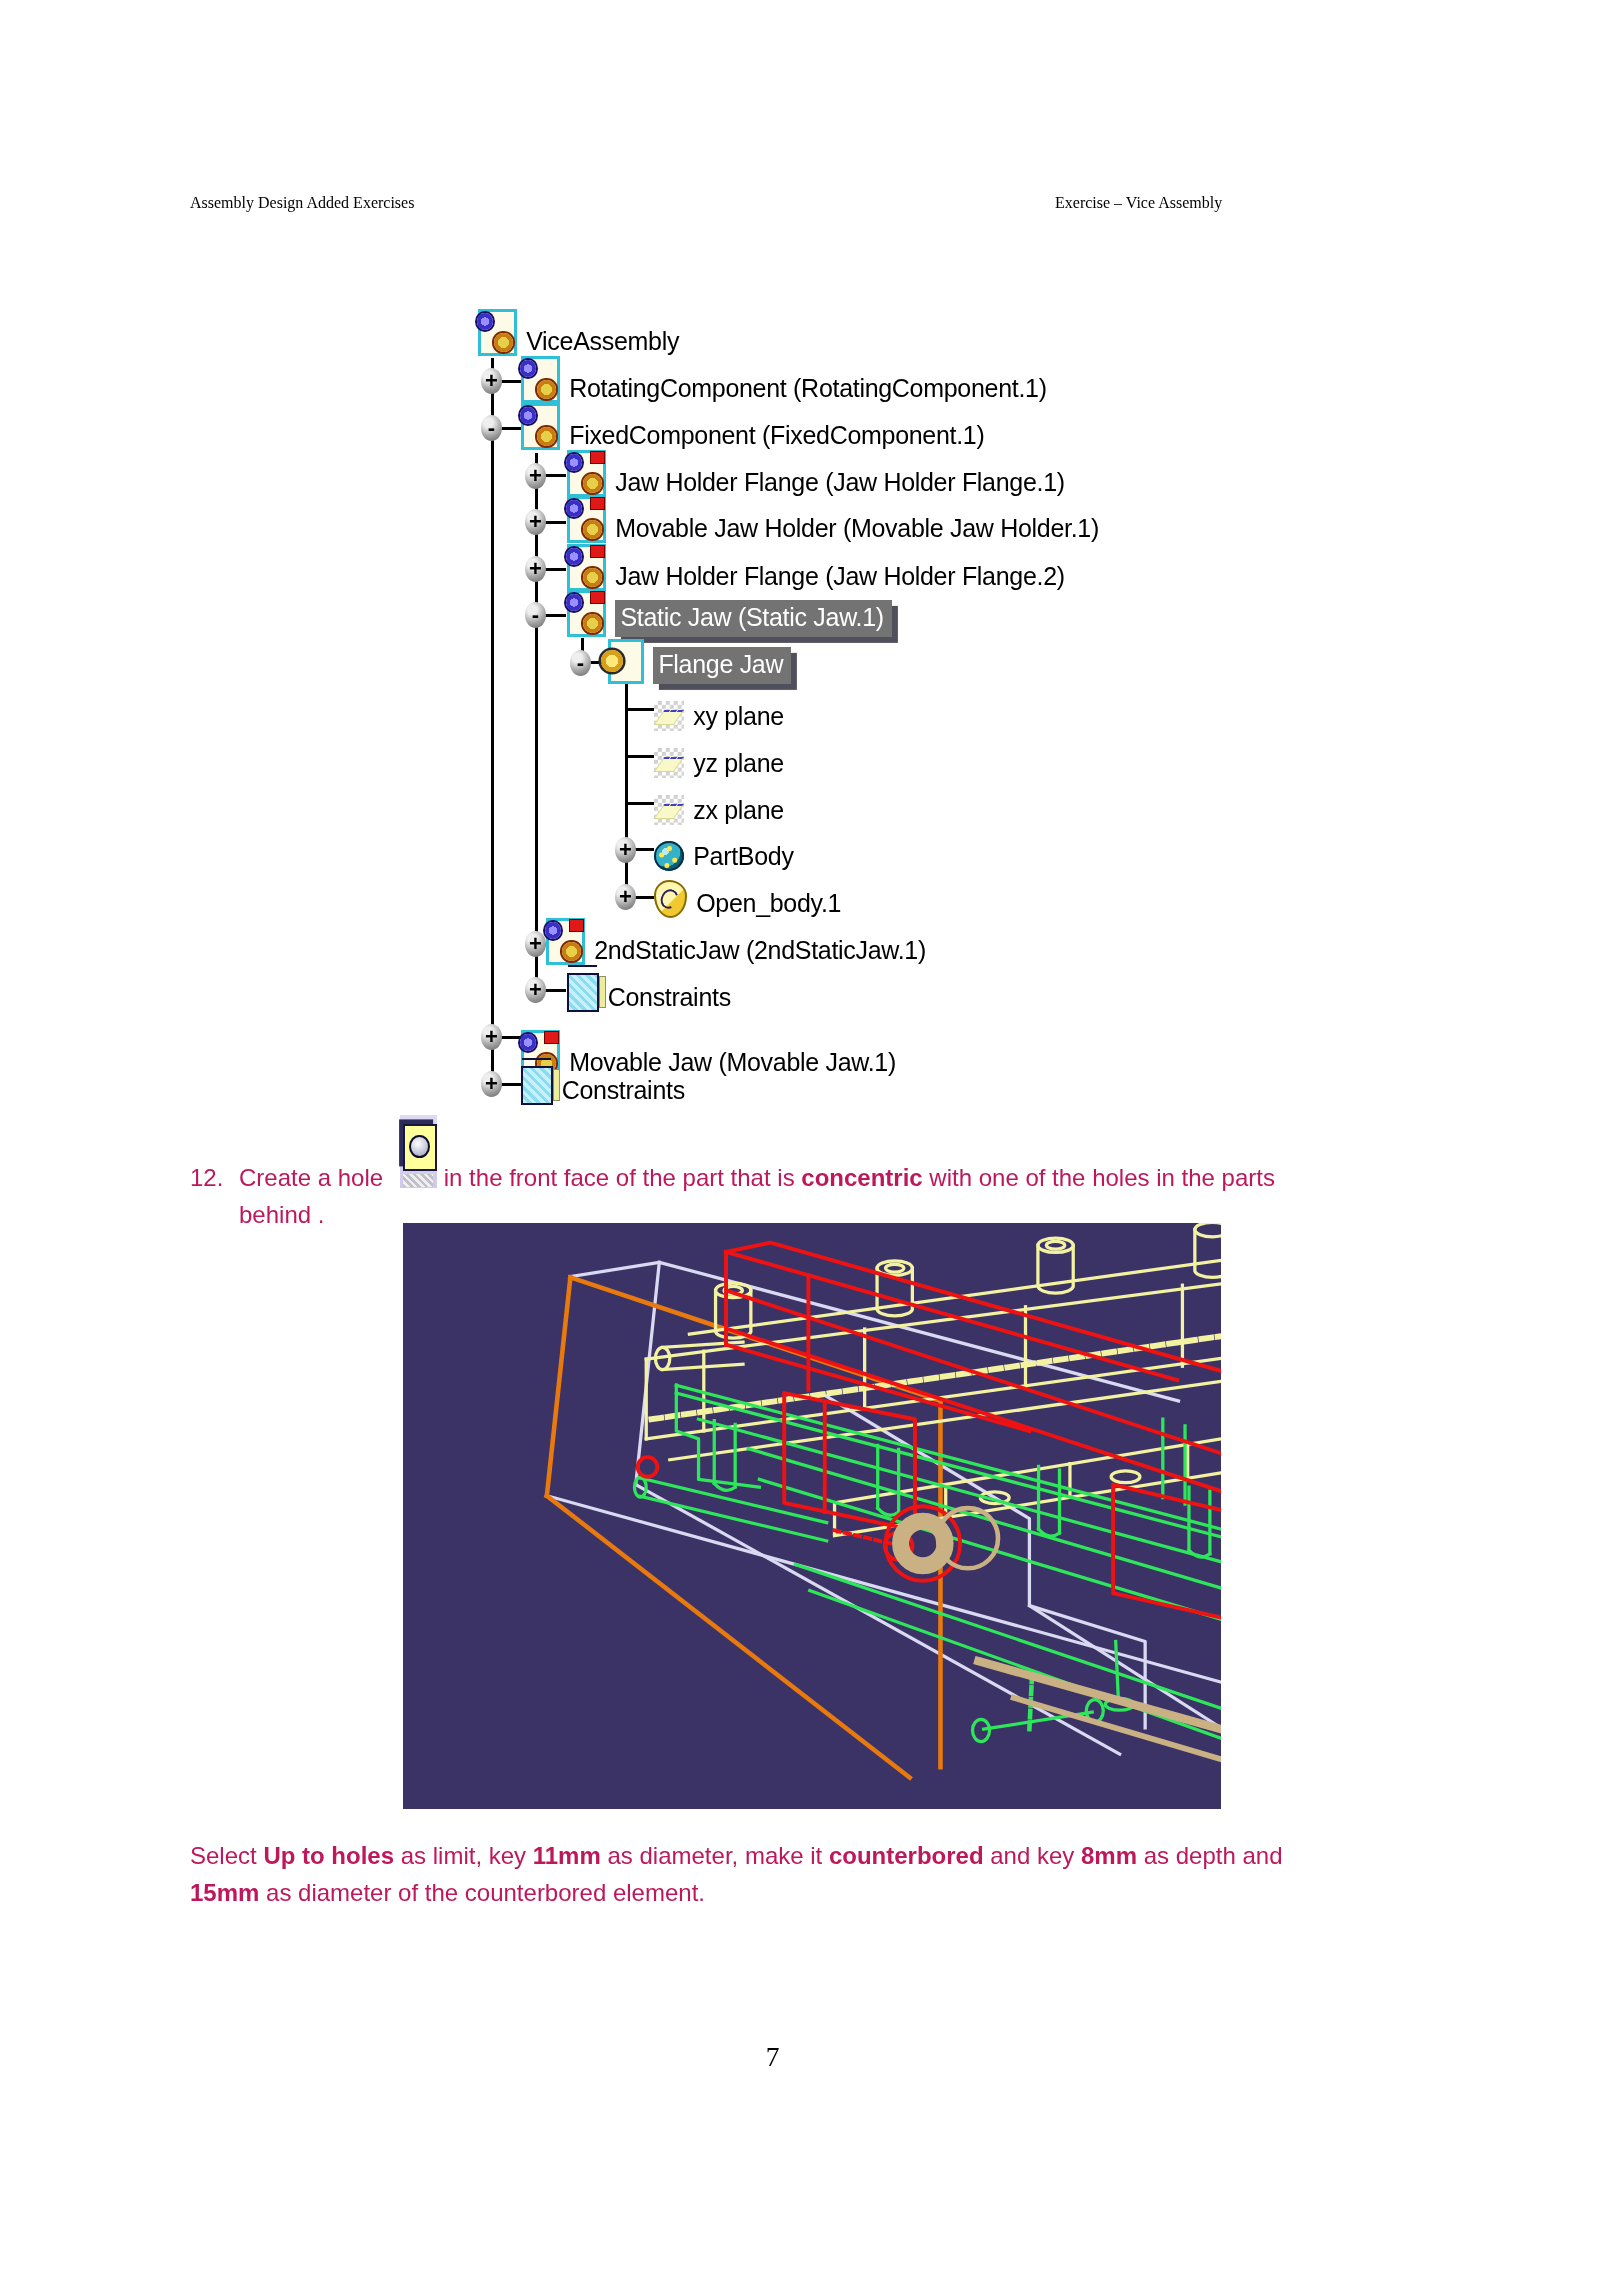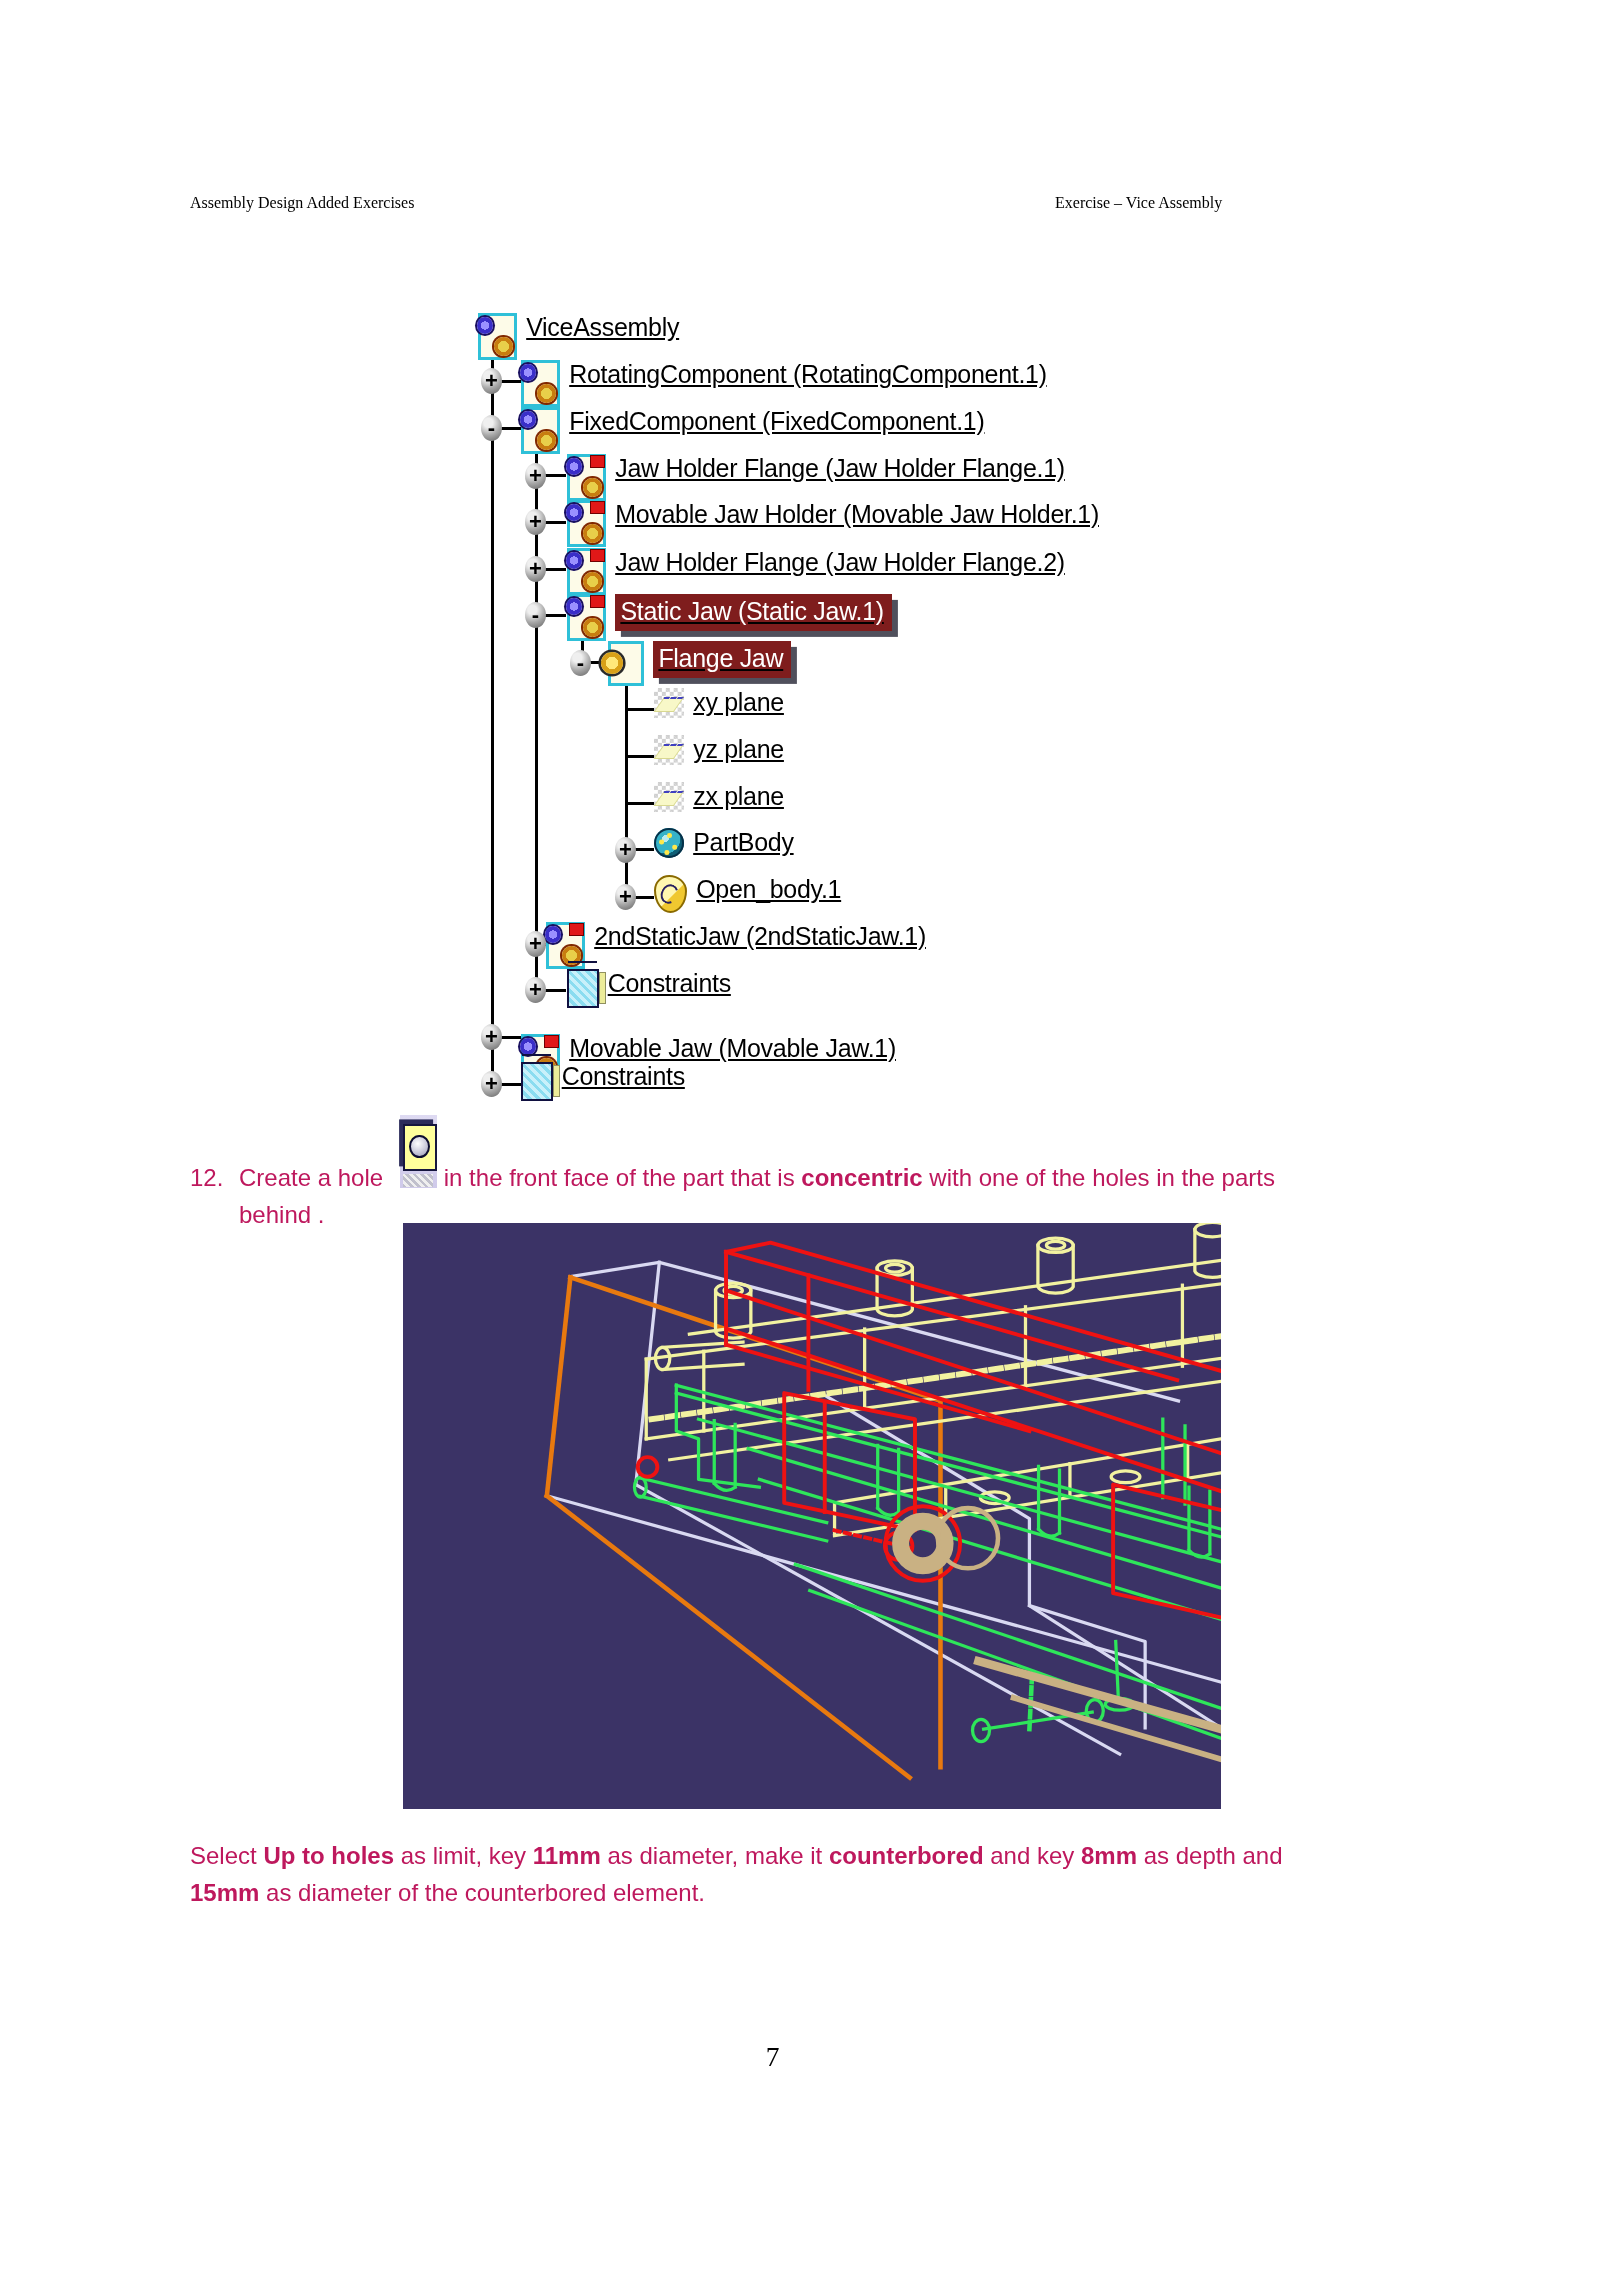--- a/index.html
+++ b/index.html
@@ -7,23 +7,23 @@
        font-family:"Liberation Sans",sans-serif;}
   .abs{position:absolute;}
 
   
   .hdr{position:absolute;top:194px;font-family:"Liberation Serif",serif;
        font-size:16px;color:#000;white-space:nowrap;}
 
   
   .vline{position:absolute;width:2.6px;background:#000;}
   .hline{position:absolute;height:2.6px;background:#000;}
-  .trow{position:absolute;height:43px;display:flex;align-items:flex-start;gap:9.2px;text-decoration:underline;}
+  .trow{position:absolute;height:43px;display:flex;align-items:flex-end;gap:9.2px;}
   .tlabel{font-size:25px;color:#000;white-space:nowrap;letter-spacing:-0.3px;}
-  .tlabel.sel{background:#7f1d1d;color:#fff;padding:3.3px 7.9px 4.6px 5.2px;
+  .tlabel.sel{background:#737373;color:#fff;padding:3.3px 7.9px 4.6px 5.2px;
               box-shadow:5.9px 5.9px 0 0 #50505c;}
   .bead{position:absolute;width:21px;height:26px;border-radius:50%;
         background:radial-gradient(circle at 35% 30%,#efefef 0 20%,#a8a8a8 55%,#5f5f5f);
         display:flex;align-items:center;justify-content:center;
         font-size:22px;font-weight:bold;color:#000;line-height:1;}
 
   
   .ic{position:relative;flex:none;}
   .ic-prod,.ic-part{width:33px;height:41px;background:#fdfbe8;border:3.3px solid #2fc0d8;}
   .ic-prod::before,.ic-part::before{content:"";position:absolute;left:-3.9px;top:1.3px;width:15.7px;height:17px;

